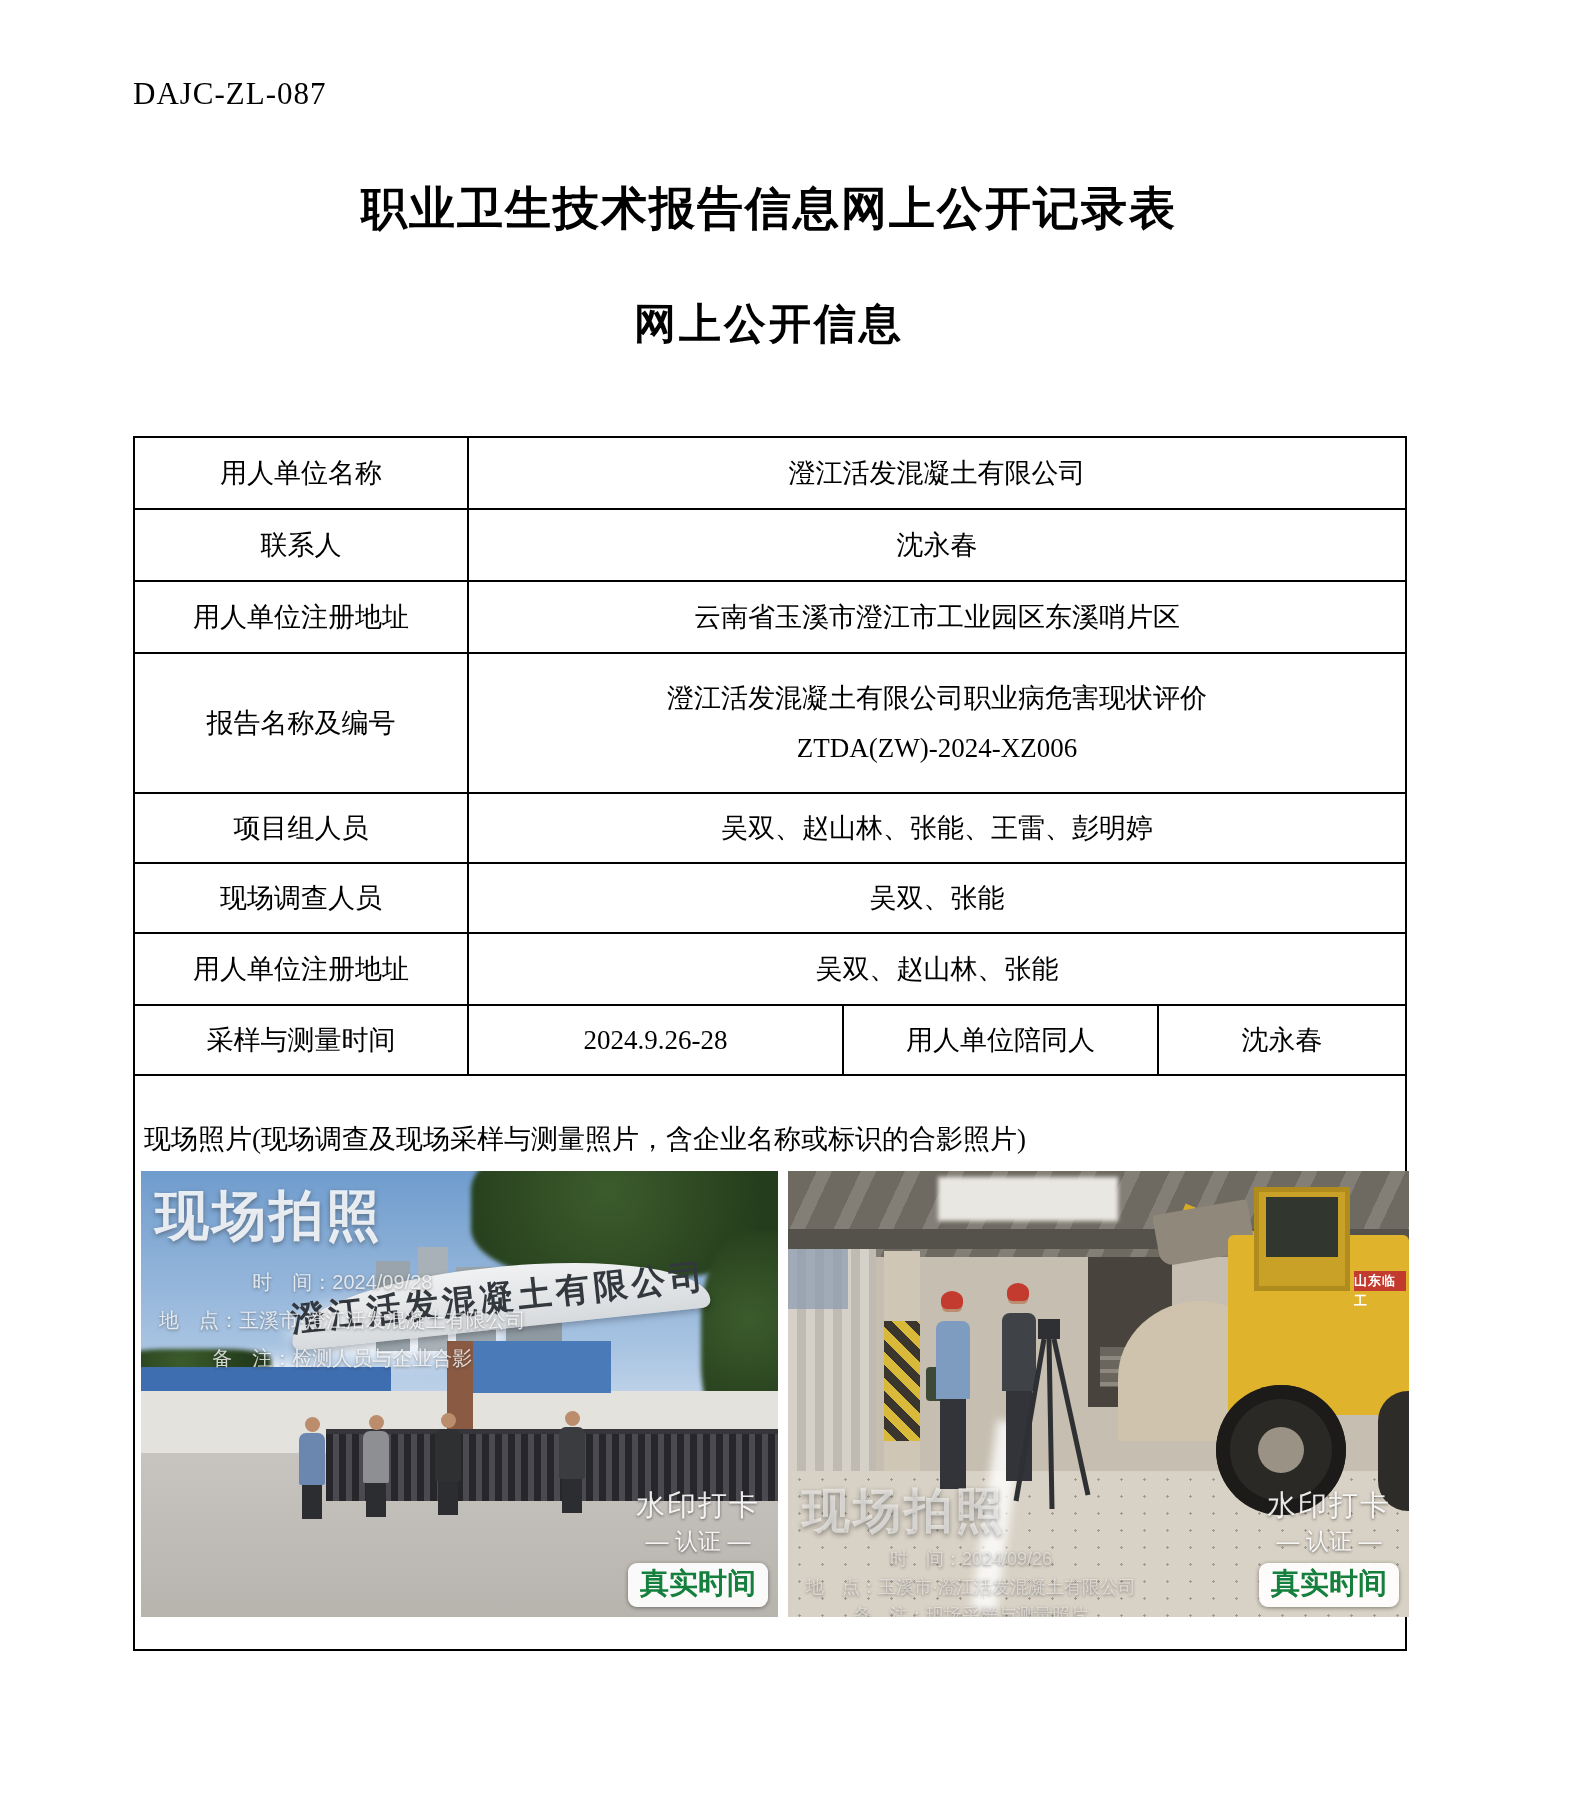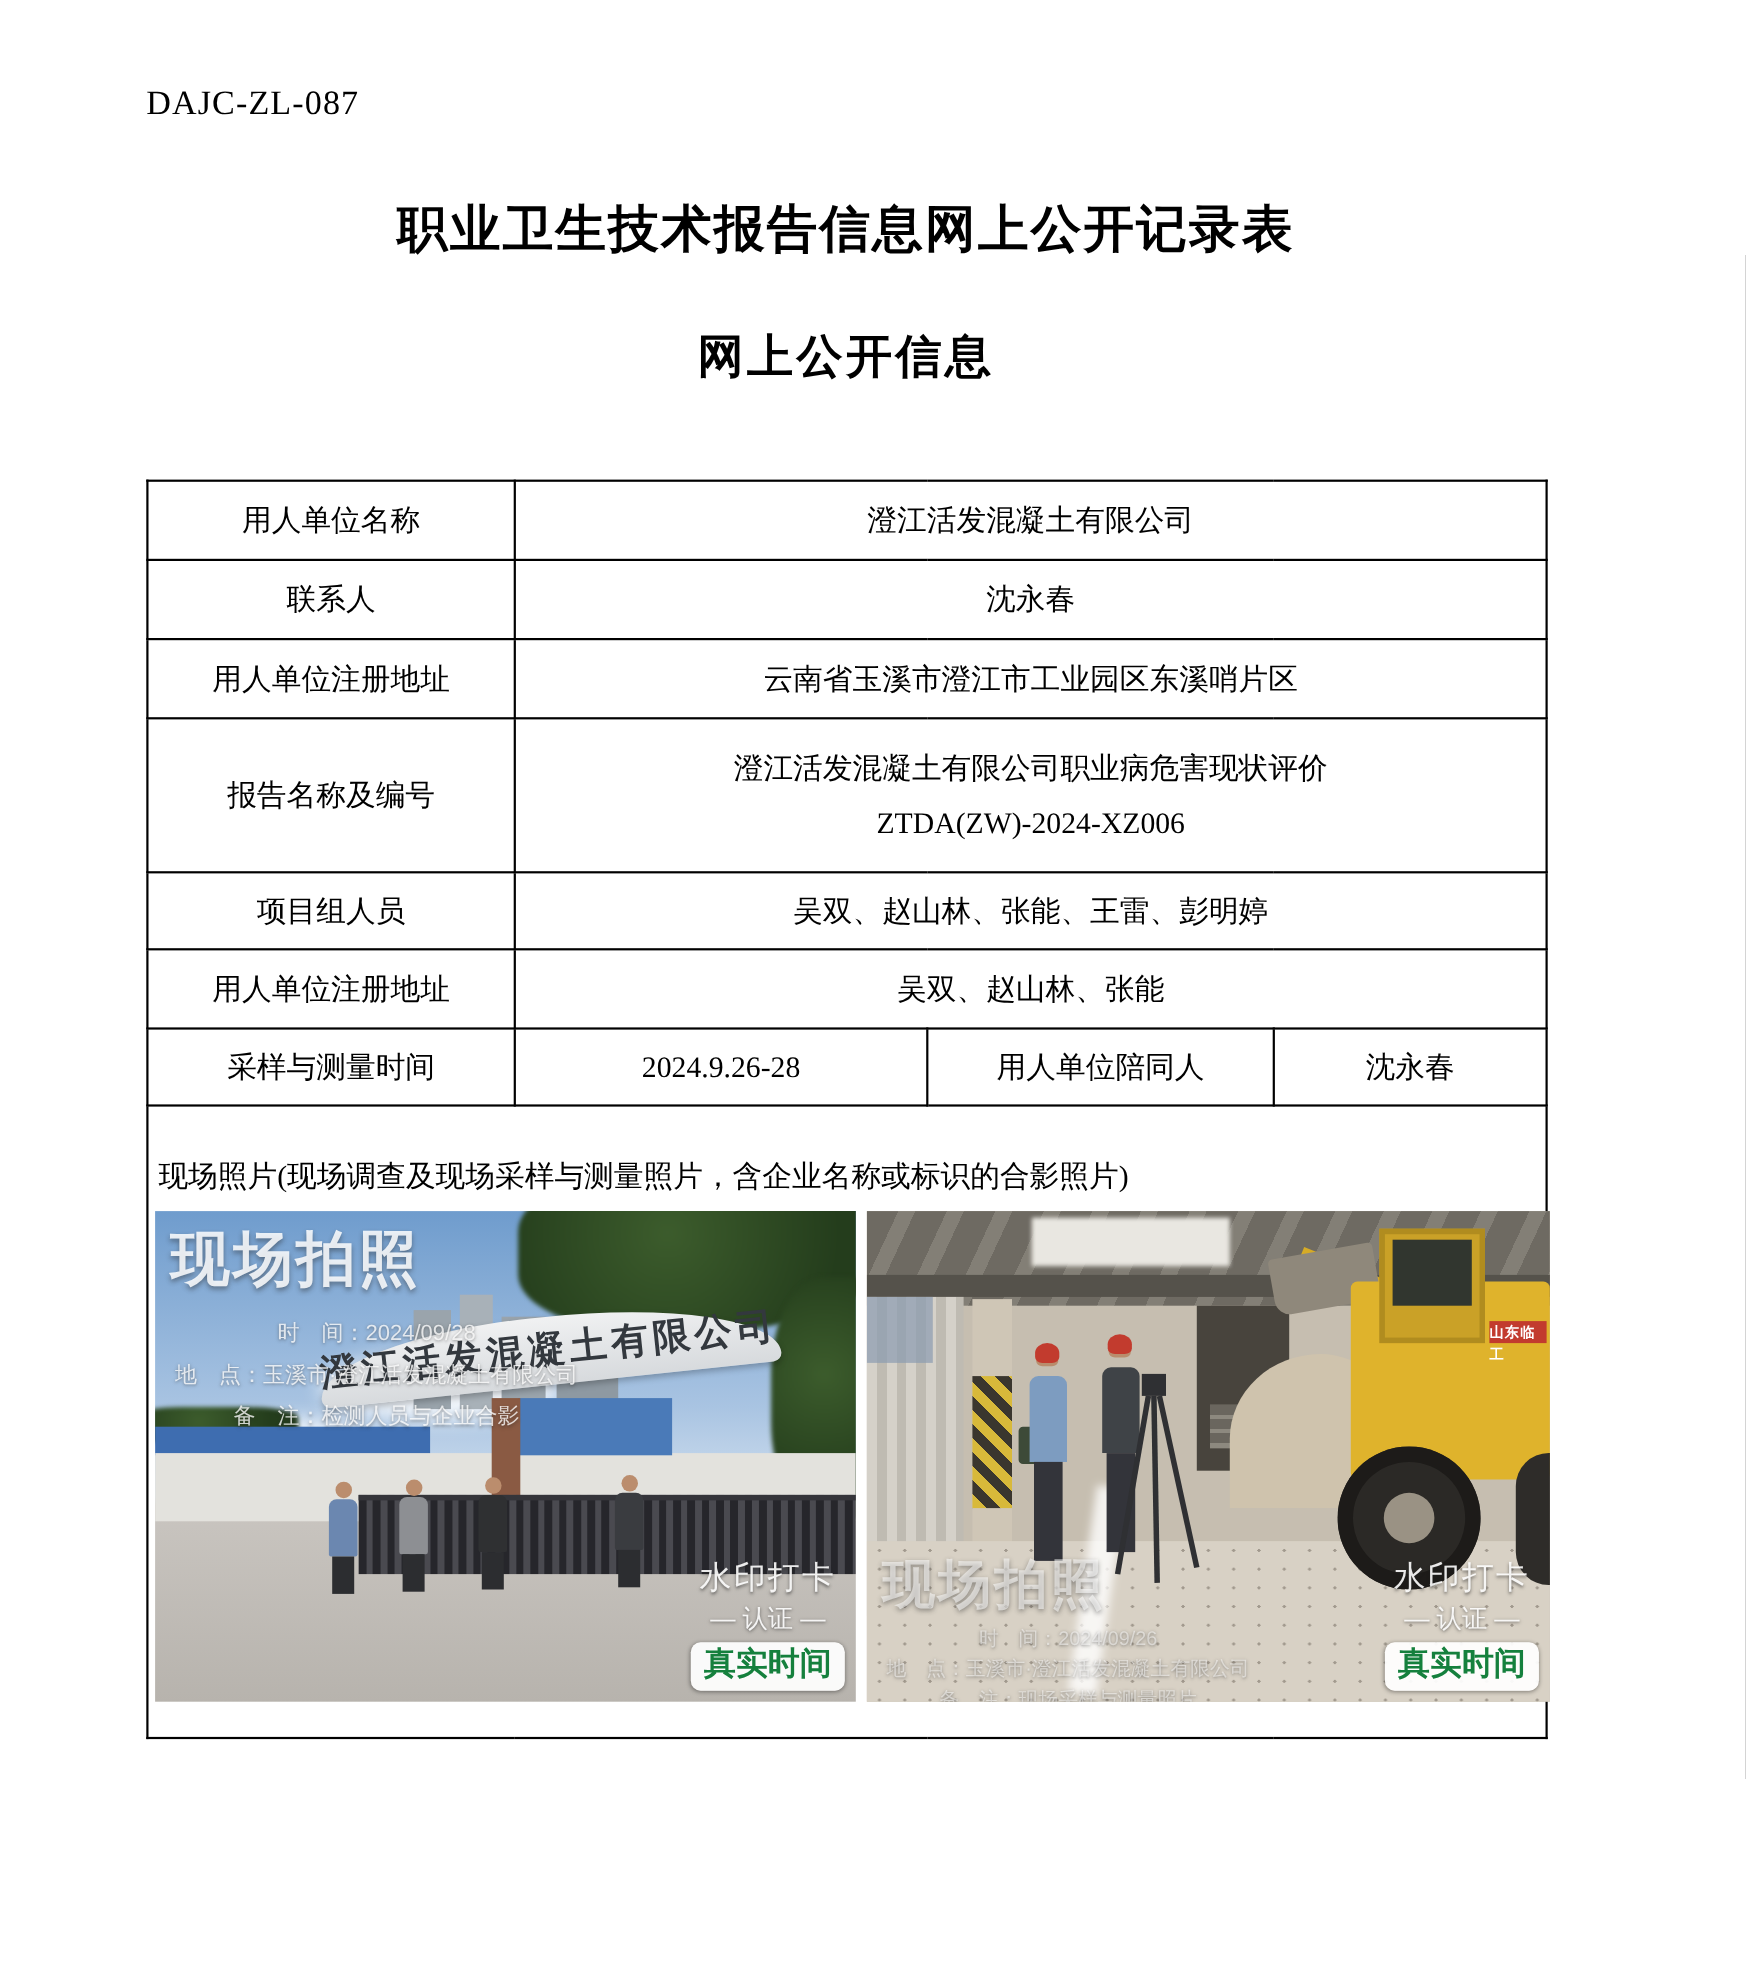--- a/index.html
+++ b/index.html
@@ -195,20 +195,24 @@
     <tr style="height:140px">
       <td class="lbl">报告名称及编号</td>
       <td colspan="3" class="two-line">
         <div>澄江活发混凝土有限公司职业病危害现状评价</div>
         <div class="l2">ZTDA(ZW)-2024-XZ006</div>
       </td>
     </tr>
     <tr style="height:70px">
       <td class="lbl">项目组人员</td>
       <td colspan="3">吴双、赵山林、张能、王雷、彭明婷</td>
+    </tr>
+    <tr style="height:70px">
+      <td class="lbl">现场调查人员</td>
+      <td colspan="3">吴双、张能</td>
     </tr>
     <tr style="height:72px">
       <td class="lbl">用人单位注册地址</td>
       <td colspan="3">吴双、赵山林、张能</td>
     </tr>
     <tr style="height:70px">
       <td class="lbl">采样与测量时间</td>
       <td>2024.9.26-28</td>
       <td>用人单位陪同人</td>
       <td>沈永春</td>

